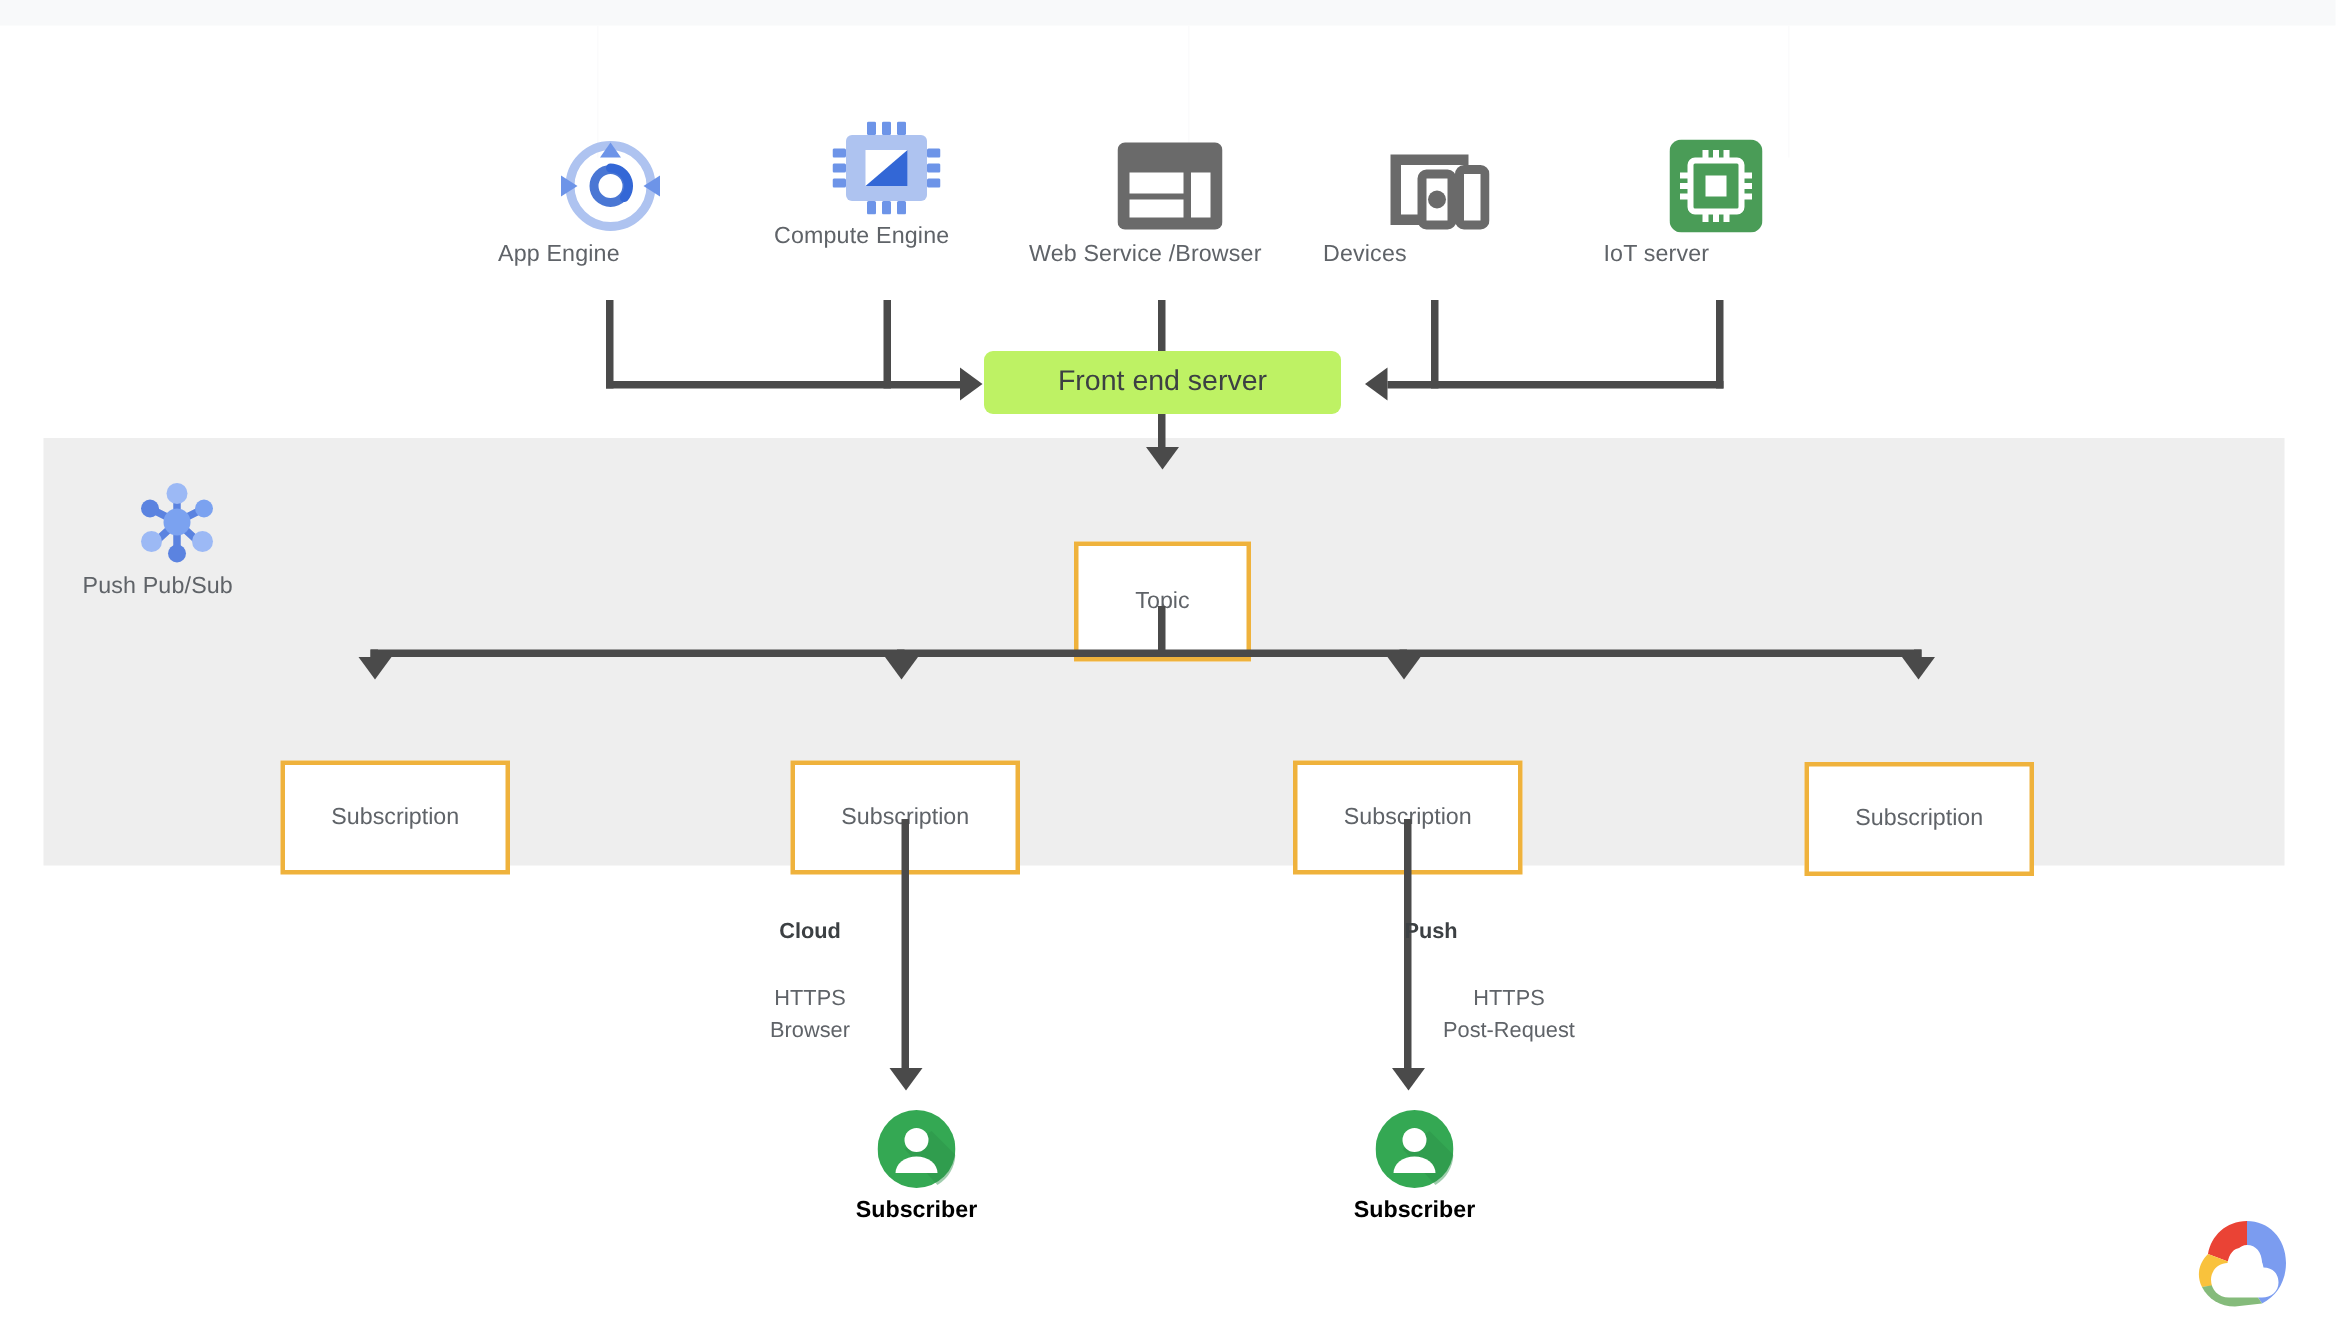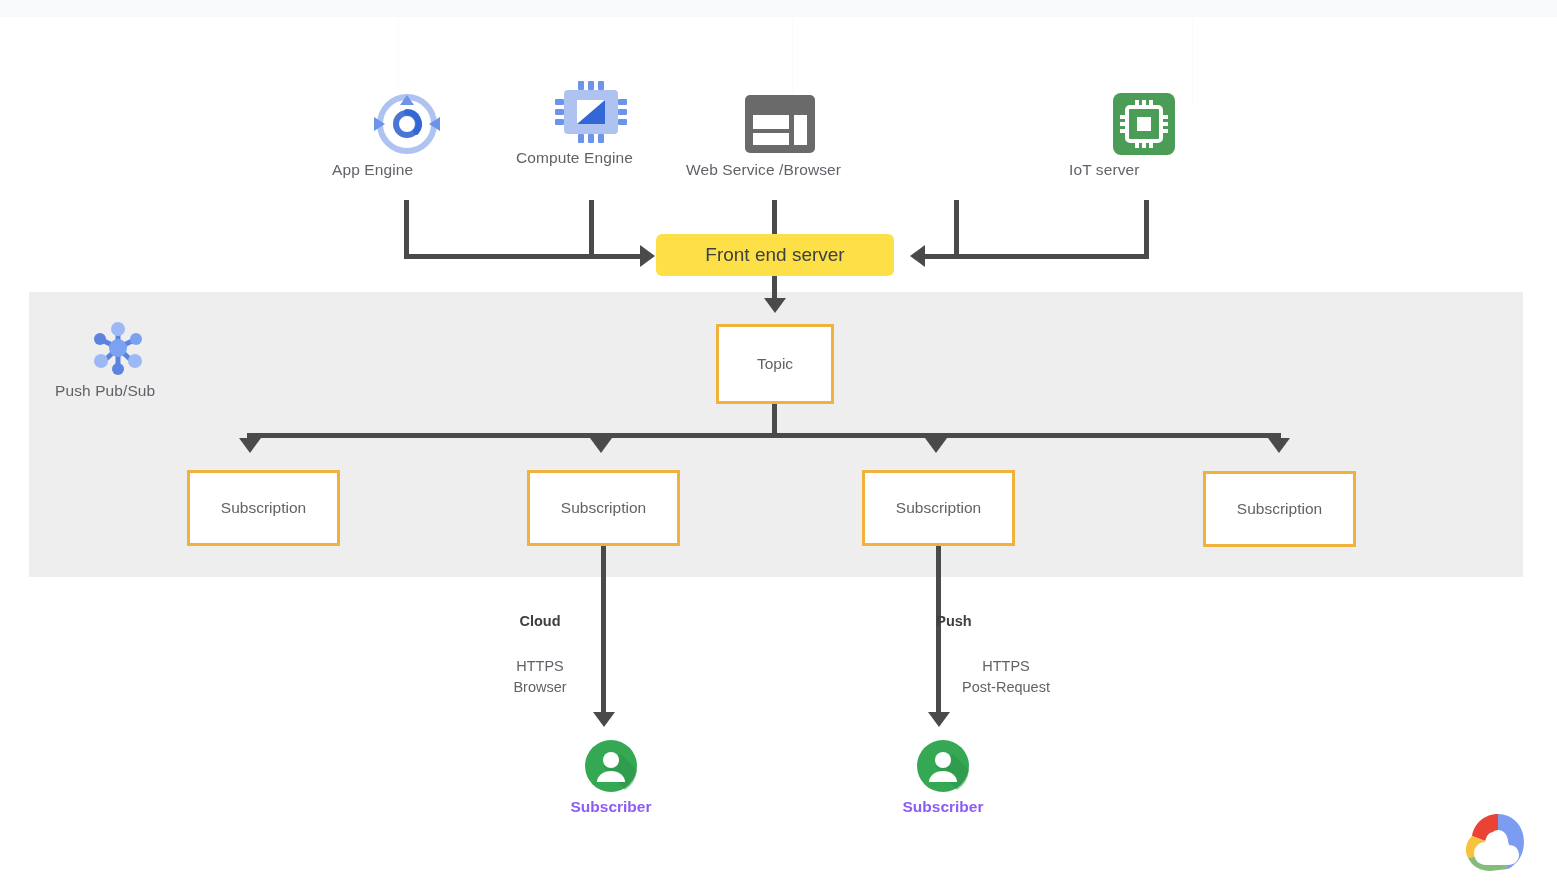--- a/index.html
+++ b/index.html
@@ -26,42 +26,42 @@
   .node .cap{
     font-size:15.5px;color:#5f6368;white-space:nowrap;
     margin-top:6px;letter-spacing:.1px;
   }
   .iconwrap{height:62px;display:flex;align-items:center;justify-content:center;}
 
   
   .gbox{
     position:absolute;background:#ffffff;border:3px solid #efb23c;
     display:flex;align-items:center;justify-content:center;
-    font-size:15.5px;color:#5f6368;box-sizing:border-box;
+    font-size:15.5px;color:#5f6368;box-sizing:border-box;margin-top:37px;
   }
   .bluebox{
-    position:absolute;background:#fde047;border-radius:6px;
+    position:absolute;background:#bef264;border-radius:6px;
     display:flex;align-items:center;justify-content:center;
     font-size:19px;color:#3c4043;box-sizing:border-box;
   }
 
   
   .ln{position:absolute;background:#4a4a4a;}
   .ah{position:absolute;width:0;height:0;}
   .ah-down{border-left:11px solid transparent;border-right:11px solid transparent;border-top:15px solid #4a4a4a;}
   .ah-right{border-top:11px solid transparent;border-bottom:11px solid transparent;border-left:15px solid #4a4a4a;}
   .ah-left{border-top:11px solid transparent;border-bottom:11px solid transparent;border-right:15px solid #4a4a4a;}
 
   
   .mode-lbl{position:absolute;font-size:14.5px;font-weight:bold;color:#3c4043;text-align:center;white-space:nowrap;}
   .proto-lbl{position:absolute;font-size:14.5px;color:#5f6368;text-align:center;line-height:21px;}
 
   
   .sub-node{position:absolute;text-align:center;}
-  .sub-node .cap{font-size:15.5px;font-weight:bold;color:#8b5cf6;margin-top:6px;white-space:nowrap;}
+  .sub-node .cap{font-size:15.5px;font-weight:bold;color:#000000;margin-top:6px;white-space:nowrap;}
 
   .gclogo{position:absolute;}
 </style>
 </head>
 <body>
 
 <div id="stage">
 
   <div class="top-strip"></div>
   <div class="top-sep" style="left:398px"></div>
@@ -115,20 +115,31 @@
       <svg width="70" height="62" viewBox="0 0 70 62">
         <rect x="0" y="2" width="70" height="58" rx="5" fill="#6a6a6a"></rect>
         <rect x="8" y="22" width="36" height="14" fill="#ffffff"></rect>
         <rect x="8" y="40" width="36" height="12" fill="#ffffff"></rect>
         <rect x="49" y="22" width="13" height="30" fill="#ffffff"></rect>
       </svg>
     </div>
     <div class="cap">Web Service /Browser</div>
   </div>
 
+  <div class="node" style="left:882px;top:93px;width:150px">
+    <div class="iconwrap">
+      <svg width="72" height="62" viewBox="0 0 72 62">
+        <path d="M6 10 h52 v7 H13 v33 h12 v7 H6 z" fill="#6a6a6a"></path>
+        <rect x="27" y="23" width="20" height="34" rx="3" fill="none" stroke="#6a6a6a" stroke-width="6"></rect>
+        <rect x="52" y="20" width="17" height="37" rx="3" fill="none" stroke="#6a6a6a" stroke-width="6"></rect>
+        <circle cx="37" cy="40" r="6" fill="#6a6a6a"></circle>
+      </svg>
+    </div>
+    <div class="cap">Devices</div>
+  </div>
 
   <div class="node" style="left:1069px;top:93px;width:150px">
     <div class="iconwrap">
       <svg width="62" height="62" viewBox="0 0 62 62">
         <rect x="0" y="0" width="62" height="62" rx="8" fill="#4a9c57"></rect>
         <g fill="#ffffff">
           <rect x="22" y="7" width="4" height="7"></rect>
             <rect x="29" y="7" width="4" height="7"></rect>
             <rect x="36" y="7" width="4" height="7"></rect>
           <rect x="22" y="48" width="4" height="7"></rect>

